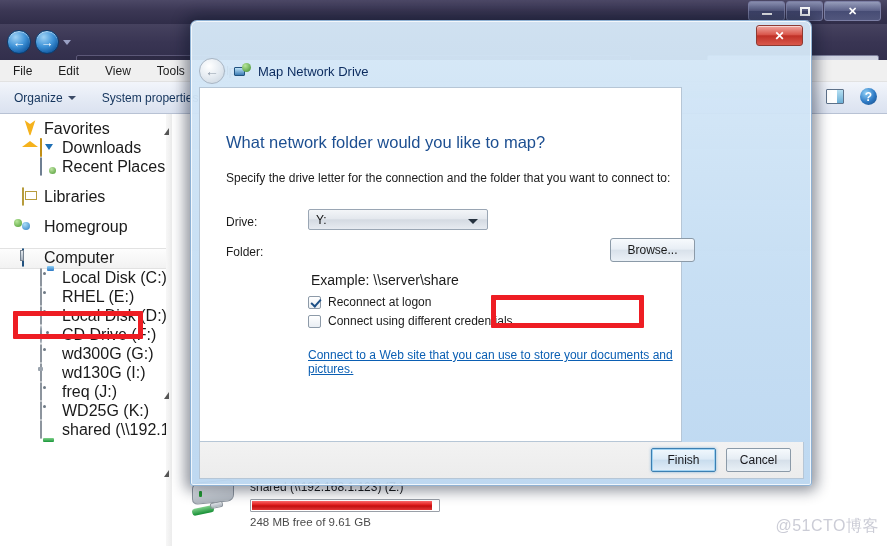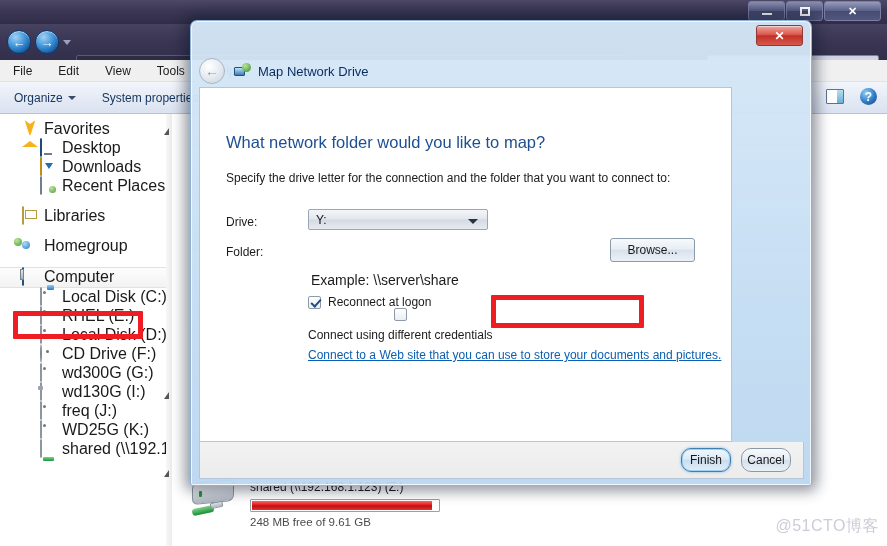--- a/index.html
+++ b/index.html
@@ -579,45 +579,45 @@
     background: radial-gradient(circle at 35% 30%, #b7e79a, #3c8a2b);
   }
   .dlg-title {
     font-size: 13px;
     color: #0b2b5e;
     margin-left: 7px;
   }
   .dlg-pane {
     position: absolute;
     left: 8px; top: 66px;
-    width: 533px; height: 355px;
+    width: 483px; height: 355px;
     background: #ffffff;
     border: 1px solid #b6c6d6;
     box-sizing: border-box;
   }
   .dlg-footer {
     position: absolute;
     left: 8px; top: 421px;
     width: 605px; height: 37px;
     background: linear-gradient(180deg,#f2f2f2,#ececec);
     border: 1px solid #b6c6d6;
     border-top: none;
     box-sizing: border-box;
     display: flex;
     align-items: center;
     justify-content: flex-end;
     padding-right: 12px;
     gap: 10px;
   }
   .dlg-btn {
-    width: 50px; height: 24px;
+    width: 65px; height: 24px;
     font-size: 12px;
     color: #18181c;
     border: 1px solid #8b9aa8;
-    border-radius: 10px;
+    border-radius: 2px;
     background: linear-gradient(180deg,#f6fafd 0%, #e6edf4 45%, #d6e0ea 52%, #e9f0f6 100%);
     display: flex; align-items: center; justify-content: center;
     box-sizing: border-box;
   }
   .dlg-btn.default {
     border: 1px solid #3c7fb1;
     box-shadow: 0 0 0 1px #9fd2f2 inset, 0 0 3px rgba(60,140,200,.6);
     background: linear-gradient(180deg,#f1f8fd 0%, #dceaf6 45%, #c9ddee 52%, #e3eef8 100%);
   }
 
@@ -694,21 +694,21 @@
   .check-row {
     position: absolute;
     left: 108px;
     display: flex;
     align-items: center;
     gap: 7px;
     font-size: 12px;
     color: #1b1b1b;
   }
   .check-row.r1 { top: 207px; }
-  .check-row.r2 { top: 220px; flex-direction: column; }
+  .check-row.r2 { top: 226px; }
   .checkbox {
     width: 13px; height: 13px;
     border: 1px solid #8d9aa8;
     background: linear-gradient(180deg,#ffffff,#e9eef3);
     border-radius: 2px;
     box-sizing: border-box;
     position: relative;
     flex: 0 0 13px;
   }
   .checkbox.checked::after {
@@ -799,24 +799,20 @@
     <div class="ex-body">
 
       <div class="ex-nav">
         <div style="height:6px"></div>
         <div id="nav-tree">
             <div class="tree-node">
               <span class="ticon"><i class="ic-star"></i></span>
               <span>Favorites</span>
             </div>
             <div class="tree-node indent">
-              <span class="ticon"><i class="ic-monitor"></i></span>
-              <span>Desktop</span>
-            </div>
-            <div class="tree-node indent">
               <span class="ticon"><i class="ic-arrow-dn"></i><i class="ic-folder"></i></span>
               <span>Downloads</span>
             </div>
             <div class="tree-node indent">
               <span class="ticon"><i class="ic-recent"></i></span>
               <span>Recent Places</span>
             </div>
             <div class="tree-node gap-above">
               <span class="ticon"><i class="ic-libs"></i></span>
               <span>Libraries</span>

